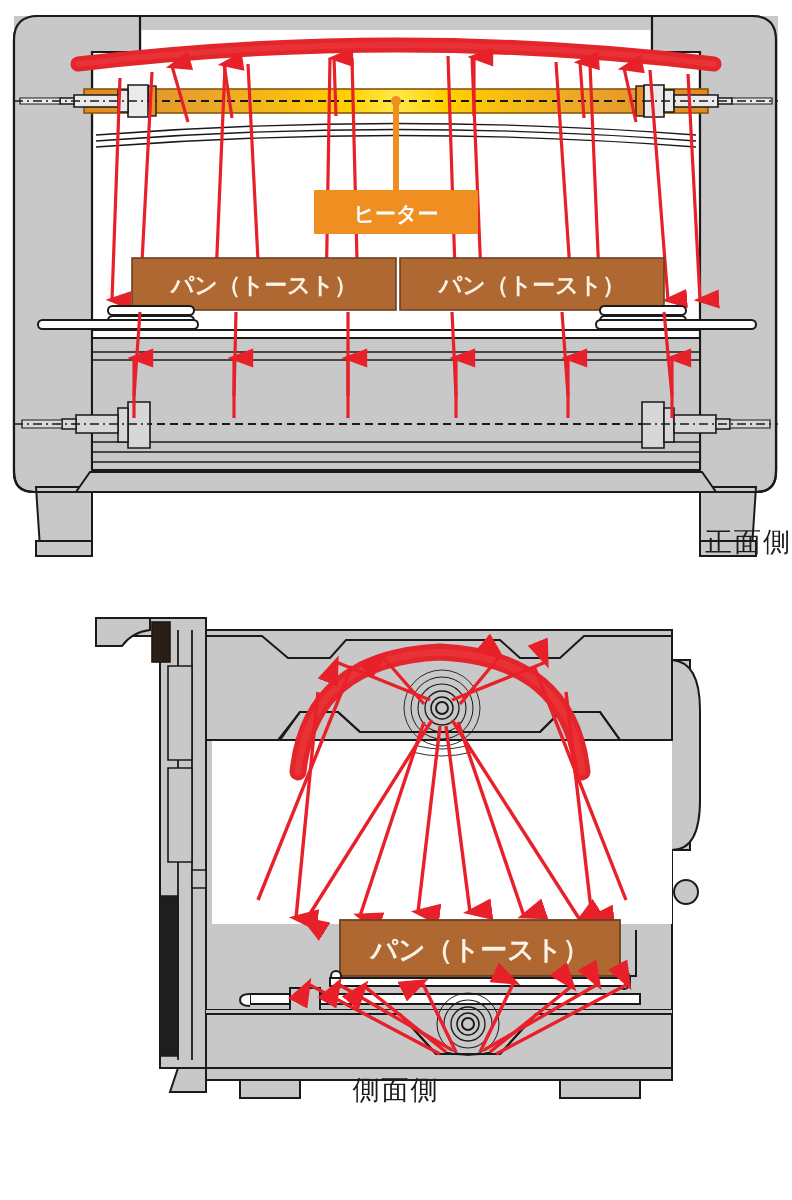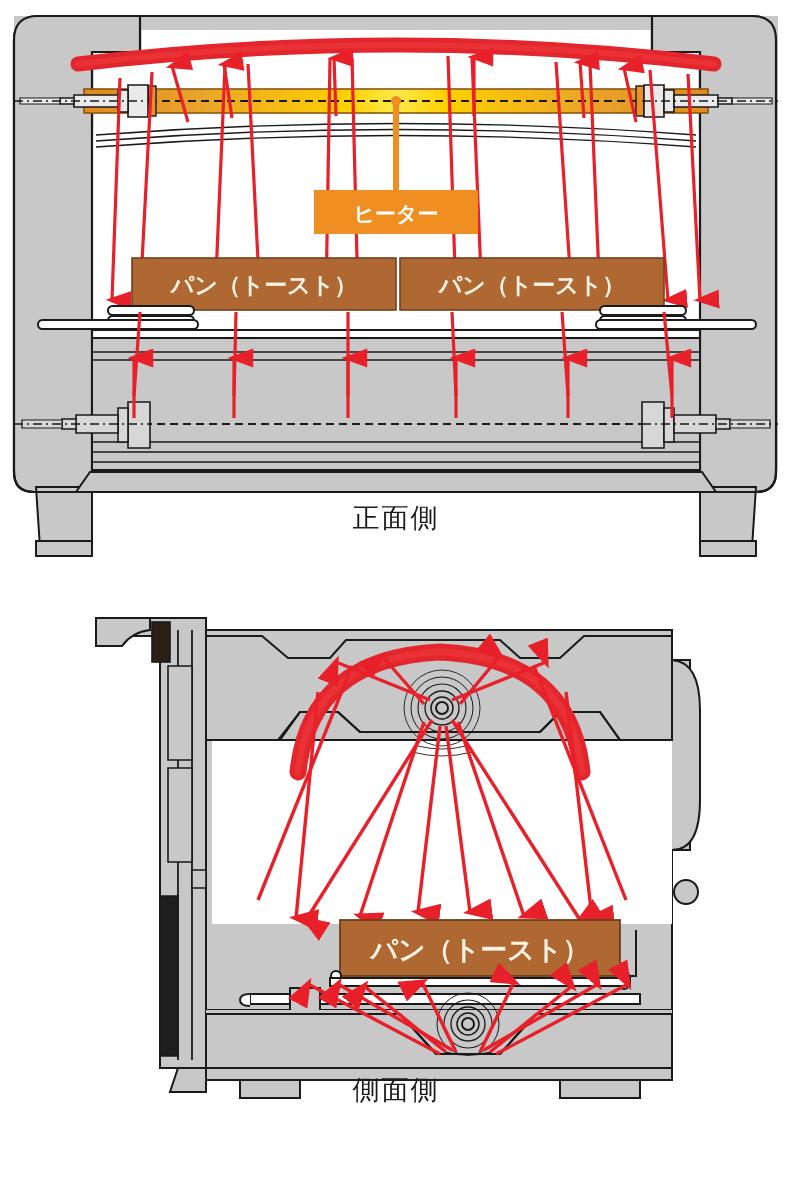--- a/index.html
+++ b/index.html
@@ -33,21 +33,21 @@
   .caption {
     position: absolute;
     left: 0;
     width: 792px;
     text-align: center;
     color: #1b1b1b;
     font-size: 27px;
     letter-spacing: 2px;
     font-family: "Liberation Sans", "DejaVu Sans", sans-serif;
   }
-  #caption-front { top: 500px; }
+  #caption-front { top: 524px; text-align: right; }
   #caption-side  { top: 1072px; }
 
   
   .lbl {
     font-family: "Liberation Sans", "DejaVu Sans", sans-serif;
     font-weight: bold;
     text-anchor: middle;
     dominant-baseline: central;
   }
   .lbl-heater { font-size: 21px; fill: #ffffff; }

